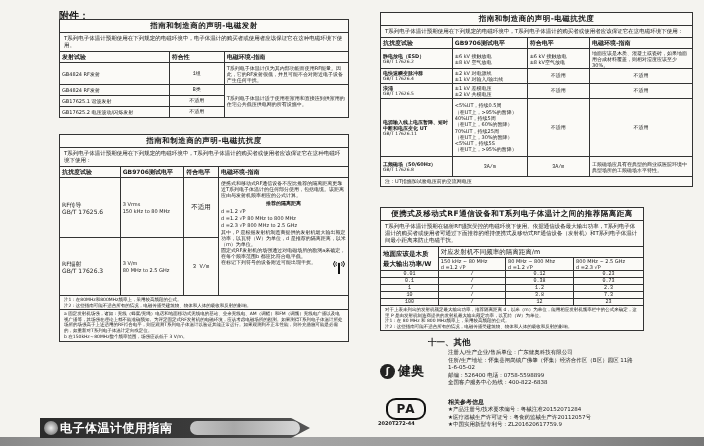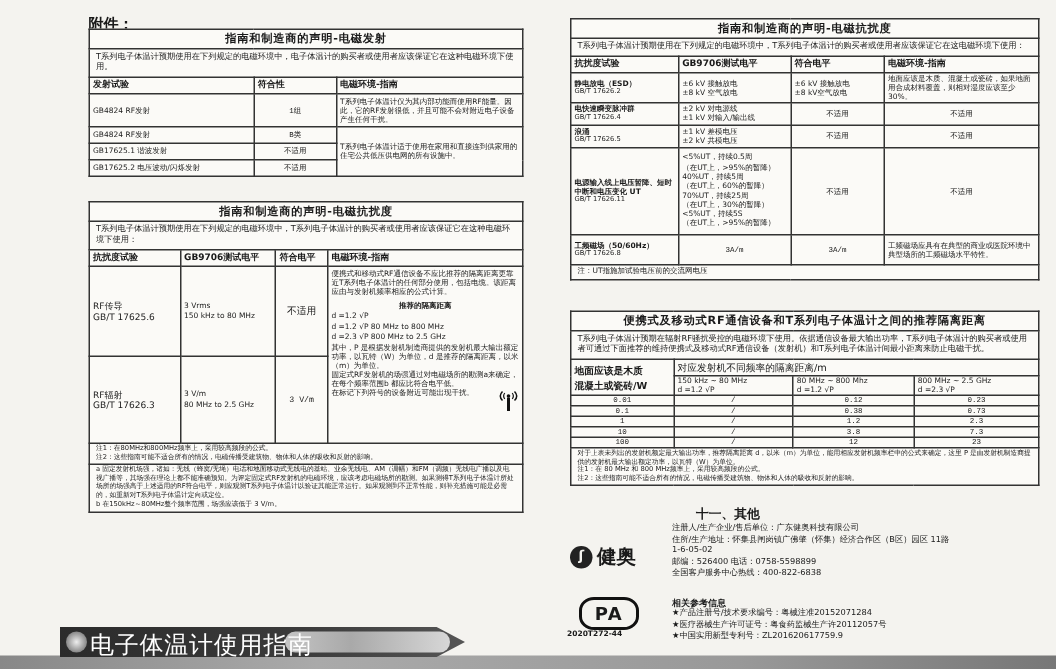--- a/index.html
+++ b/index.html
@@ -20,25 +20,25 @@
   .small { font-size:4.5px; line-height:5.5px; }
   .bold { font-weight:bold; }
   .fujian { left:59px; top:9px; font-size:10px; font-weight:bold; }
   .formula { font-size:5px; line-height:7px; }
   .ant { display:inline-block; width:14px; height:16px; float:right; }
   .banner {
     left:40px; top:418px; width:270px; height:20px;
     background:linear-gradient(90deg,#2b2b2b 0%, #3b3b3b 60%, #555 100%);
     clip-path:polygon(0 0, 93% 0, 100% 50%, 93% 100%, 0 100%);
   }
-  .banner-text { left:60px; top:420px; color:#fff; font-size:16px; font-weight:normal; letter-spacing:0.5px; }
+  .banner-text { left:60px; top:420px; color:#fff; font-size:12px; font-weight:bold; letter-spacing:0.5px; }
   .banner-dot { left:44px; top:421px; width:14px; height:14px; border-radius:50%; background:radial-gradient(circle,#eee 0%, #888 70%, #333 100%); }
   .banner-pill { left:190px; top:421px; width:110px; height:14px; border-radius:7px; background:linear-gradient(90deg,#ddd,#bbb 40%,#eee); opacity:0.85; }
   .bottom-strip { left:0; top:437px; width:704px; height:9px; background:linear-gradient(90deg,#888,#aaa 30%,#999 70%,#777); }
-  .other-title { left:464px; top:337px; font-size:8.5px; font-weight:bold; }
+  .other-title { left:428px; top:337px; font-size:8.5px; font-weight:bold; }
   .other-lines { left:448px; top:349px; font-size:5.5px; line-height:7.5px; }
   .ref-title { left:448px; top:398px; font-size:6px; font-weight:bold; }
   .ref-lines { left:448px; top:406px; font-size:5.5px; line-height:7.5px; }
   .logo { left:380px; top:362px; font-size:13px; font-weight:bold; display:flex; align-items:center; gap:3px; }
   .logo-mark { width:15px; height:15px; border-radius:50%; background:#222; color:#f4f3ef; font-size:9px; display:flex; align-items:center; justify-content:center; }
   .pa { left:386px; top:398px; width:36px; height:18px; border:2px solid #111; border-radius:10px 10px 10px 10px / 9px; font-size:12px; font-weight:bold; display:flex; align-items:center; justify-content:center; letter-spacing:1px; }
   .pa-code { left:378px; top:420px; font-size:5px; font-weight:bold; }
   .note-box td { font-size:5px; line-height:7px; padding:1px 4px; text-align:left; }
 </style>
 </head>
@@ -228,33 +228,33 @@
       <td class="c">3A/m</td>
       <td class="small">工频磁场应具有在典型的商业或医院环境中典型场所的工频磁场水平特性。</td>
     </tr>
     <tr class="note-box">
           <td colspan="4">注：UT指施加试验电压前的交流网电压</td>
         </tr>
   </tbody>
     </table>
 </div>
 
-<div class="abs" style="left:380px; top:207px; width:313px;">
+<div class="abs" style="left:380px; top:207px; width:264px;">
   <table class="tbl">
     <tbody>
         <tr class="title-row">
           <td colspan="4">便携式及移动式RF通信设备和T系列电子体温计之间的推荐隔离距离</td>
         </tr>
     <tr class="intro-row">
           <td colspan="4" class="small">T系列电子体温计预期在辐射RF骚扰受控的电磁环境下使用。依据通信设备最大输出功率，T系列电子体温计的购买者或使用者可通过下面推荐的维持便携式及移动式RF通信设备（发射机）和T系列电子体温计间最小距离来防止电磁干扰。</td>
         </tr>
     <tr>
       <th rowspan="2" style="width:22%; text-align:left; font-size:6.5px; line-height:10px;">
         <div>地面应该是木质</div>
-        <div>混凝土或瓷砖/W</div>
+        <div>最大输出功率/W</div>
       </th>
       <th colspan="3" style="font-weight:normal; font-size:6.5px;">对应发射机不同频率的隔离距离/m</th>
     </tr>
     <tr>
       <th style="font-weight:normal; font-size:5px;">
             <div>150 kHz ~ 80 MHz</div>
             <div>d =1.2 √P</div>
           </th>
       <th style="font-weight:normal; font-size:5px;">
             <div>80 MHz ~ 800 Mhz</div>

